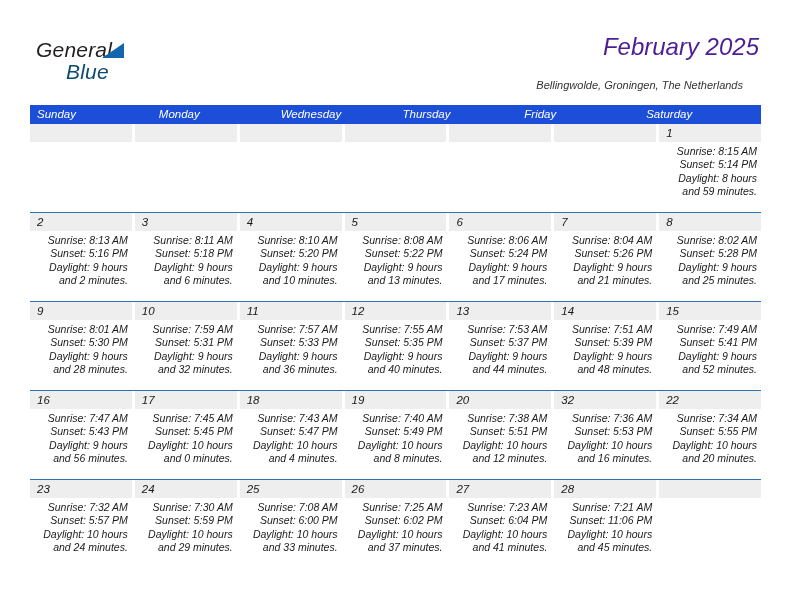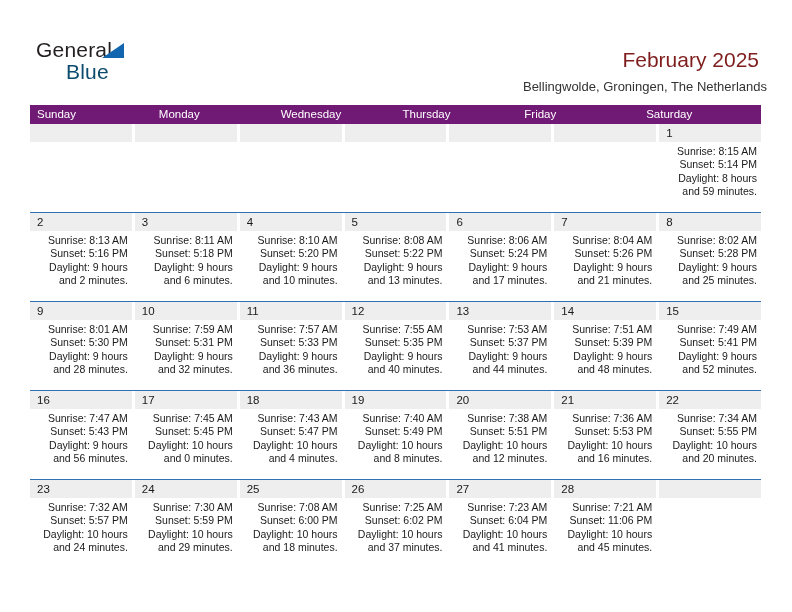--- a/index.html
+++ b/index.html
@@ -12,20 +12,21 @@
     background: #ffffff;
     font-family: "Liberation Sans", sans-serif;
     color: #000000;
     overflow: hidden;
   }
   .page {
     position: relative;
     width: 792px;
     height: 492px;
     box-sizing: border-box;
+    font-style: italic;
   }
 
   
   .header {
     position: absolute;
     left: 0;
     top: 0;
     width: 792px;
     height: 100px;
   }
@@ -61,46 +62,46 @@
     left: 30px;
     top: 22px;
     font-size: 21px;
     color: #0c4a6e;
     line-height: 24px;
     letter-spacing: 0.2px;
   }
   .title {
     position: absolute;
     right: 33px;
-    top: 48px;
-    font-size: 21px;
-    color: #7f1d1d;
+    top: 33px;
+    font-size: 24px;
+    color: #4c1d95;
     text-align: right;
     white-space: nowrap;
   }
   .subtitle {
     position: absolute;
-    right: 25px;
+    right: 49px;
     top: 79px;
-    font-size: 13px;
+    font-size: 11px;
     color: #333333;
     text-align: right;
     white-space: nowrap;
   }
 
   
   .calendar {
     position: absolute;
     left: 30px;
     top: 105px;
     width: 731px;
   }
   .cal-head {
     display: flex;
-    background: #701a75;
+    background: #1d4ed8;
     height: 19px;
   }
   .cal-head .hcell {
     flex: 1 1 0;
     color: #ffffff;
     font-size: 11.5px;
     line-height: 19px;
     padding-left: 7px;
     box-sizing: border-box;
     white-space: nowrap;
@@ -408,21 +409,21 @@
           <div class="daycell">
             <div class="daynum-band">20</div>
             <div class="dayinfo">
               <div>Sunrise: 7:38 AM</div>
               <div>Sunset: 5:51 PM</div>
               <div>Daylight: 10 hours</div>
               <div>and 12 minutes.</div>
             </div>
           </div>
           <div class="daycell">
-            <div class="daynum-band">21</div>
+            <div class="daynum-band">32</div>
             <div class="dayinfo">
               <div>Sunrise: 7:36 AM</div>
               <div>Sunset: 5:53 PM</div>
               <div>Daylight: 10 hours</div>
               <div>and 16 minutes.</div>
             </div>
           </div>
           <div class="daycell">
             <div class="daynum-band">22</div>
             <div class="dayinfo">
@@ -451,21 +452,21 @@
               <div>Daylight: 10 hours</div>
               <div>and 29 minutes.</div>
             </div>
           </div>
           <div class="daycell">
             <div class="daynum-band">25</div>
             <div class="dayinfo">
               <div>Sunrise: 7:08 AM</div>
               <div>Sunset: 6:00 PM</div>
               <div>Daylight: 10 hours</div>
-              <div>and 18 minutes.</div>
+              <div>and 33 minutes.</div>
             </div>
           </div>
           <div class="daycell">
             <div class="daynum-band">26</div>
             <div class="dayinfo">
               <div>Sunrise: 7:25 AM</div>
               <div>Sunset: 6:02 PM</div>
               <div>Daylight: 10 hours</div>
               <div>and 37 minutes.</div>
             </div>

